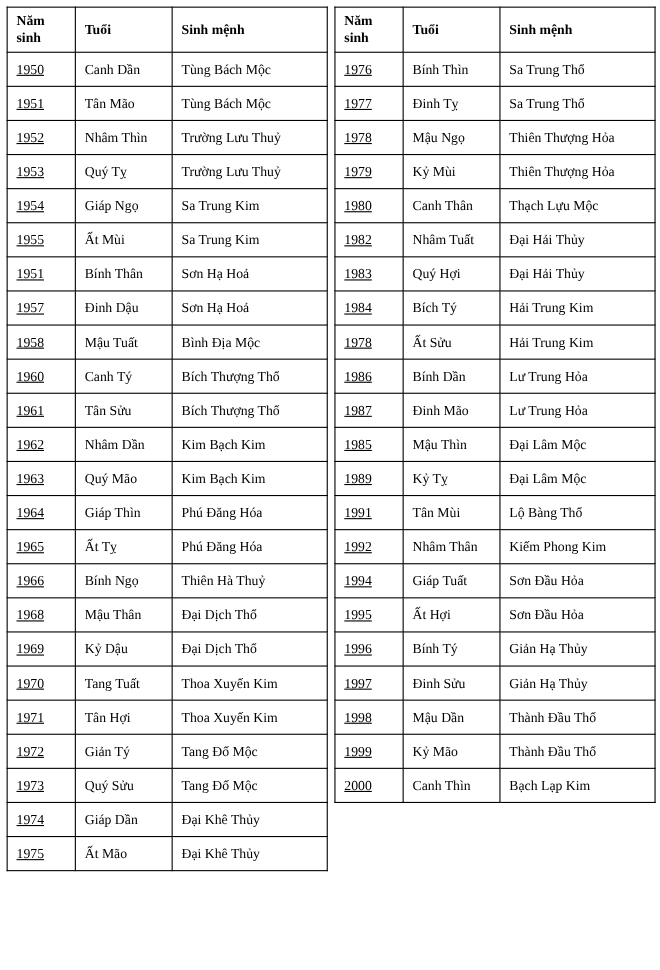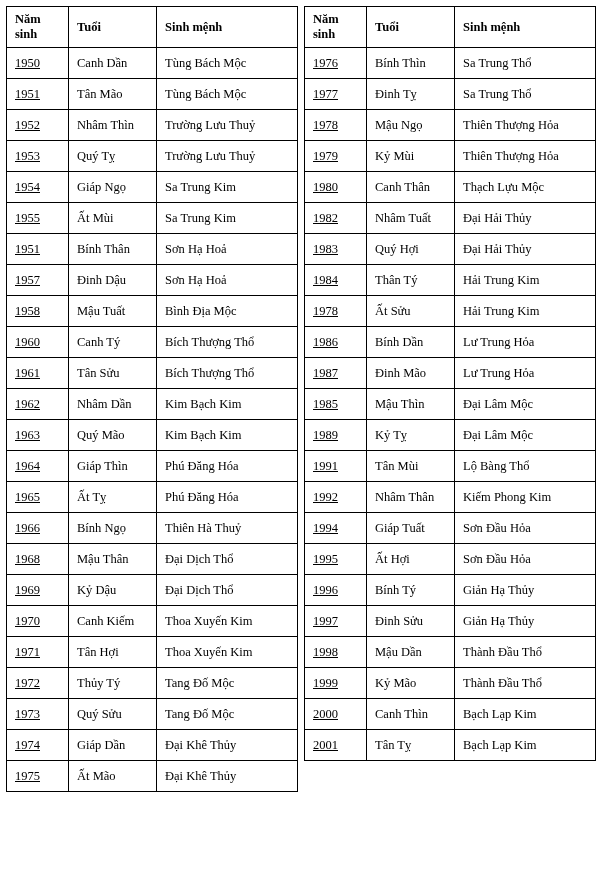--- a/index.html
+++ b/index.html
@@ -167,31 +167,31 @@
             <td>Mậu Thân</td>
             <td>Đại Dịch Thổ</td>
           </tr>
           <tr>
             <td class="year-cell">1969</td>
             <td>Kỷ Dậu</td>
             <td>Đại Dịch Thổ</td>
           </tr>
           <tr>
             <td class="year-cell">1970</td>
-            <td>Canh Kiếm</td>
+            <td>Tang Tuất</td>
             <td>Thoa Xuyến Kim</td>
           </tr>
           <tr>
             <td class="year-cell">1971</td>
             <td>Tân Hợi</td>
             <td>Thoa Xuyến Kim</td>
           </tr>
           <tr>
             <td class="year-cell">1972</td>
-            <td>Thủy Tý</td>
+            <td>Giản Tý</td>
             <td>Tang Đố Mộc</td>
           </tr>
           <tr>
             <td class="year-cell">1973</td>
             <td>Quý Sửu</td>
             <td>Tang Đố Mộc</td>
           </tr>
           <tr>
             <td class="year-cell">1974</td>
             <td>Giáp Dần</td>
@@ -254,21 +254,21 @@
             <td>Nhâm Tuất</td>
             <td>Đại Hải Thủy</td>
           </tr>
           <tr>
             <td class="year-cell">1983</td>
             <td>Quý Hợi</td>
             <td>Đại Hải Thủy</td>
           </tr>
           <tr>
             <td class="year-cell">1984</td>
-            <td>Thân Tý</td>
+            <td>Bích Tý</td>
             <td>Hải Trung Kim</td>
           </tr>
           <tr>
             <td class="year-cell">1978</td>
             <td>Ất Sửu</td>
             <td>Hải Trung Kim</td>
           </tr>
           <tr>
             <td class="year-cell">1986</td>
             <td>Bính Dần</td>
@@ -327,22 +327,17 @@
           <tr>
             <td class="year-cell">1999</td>
             <td>Kỷ Mão</td>
             <td>Thành Đầu Thổ</td>
           </tr>
           <tr>
             <td class="year-cell">2000</td>
             <td>Canh Thìn</td>
             <td>Bạch Lạp Kim</td>
           </tr>
-          <tr>
-            <td class="year-cell">2001</td>
-            <td>Tân Tỵ</td>
-            <td>Bạch Lạp Kim</td>
-          </tr>
         </tbody>
     </table>
 
   </div>
 </div>
 
 </body></html>

